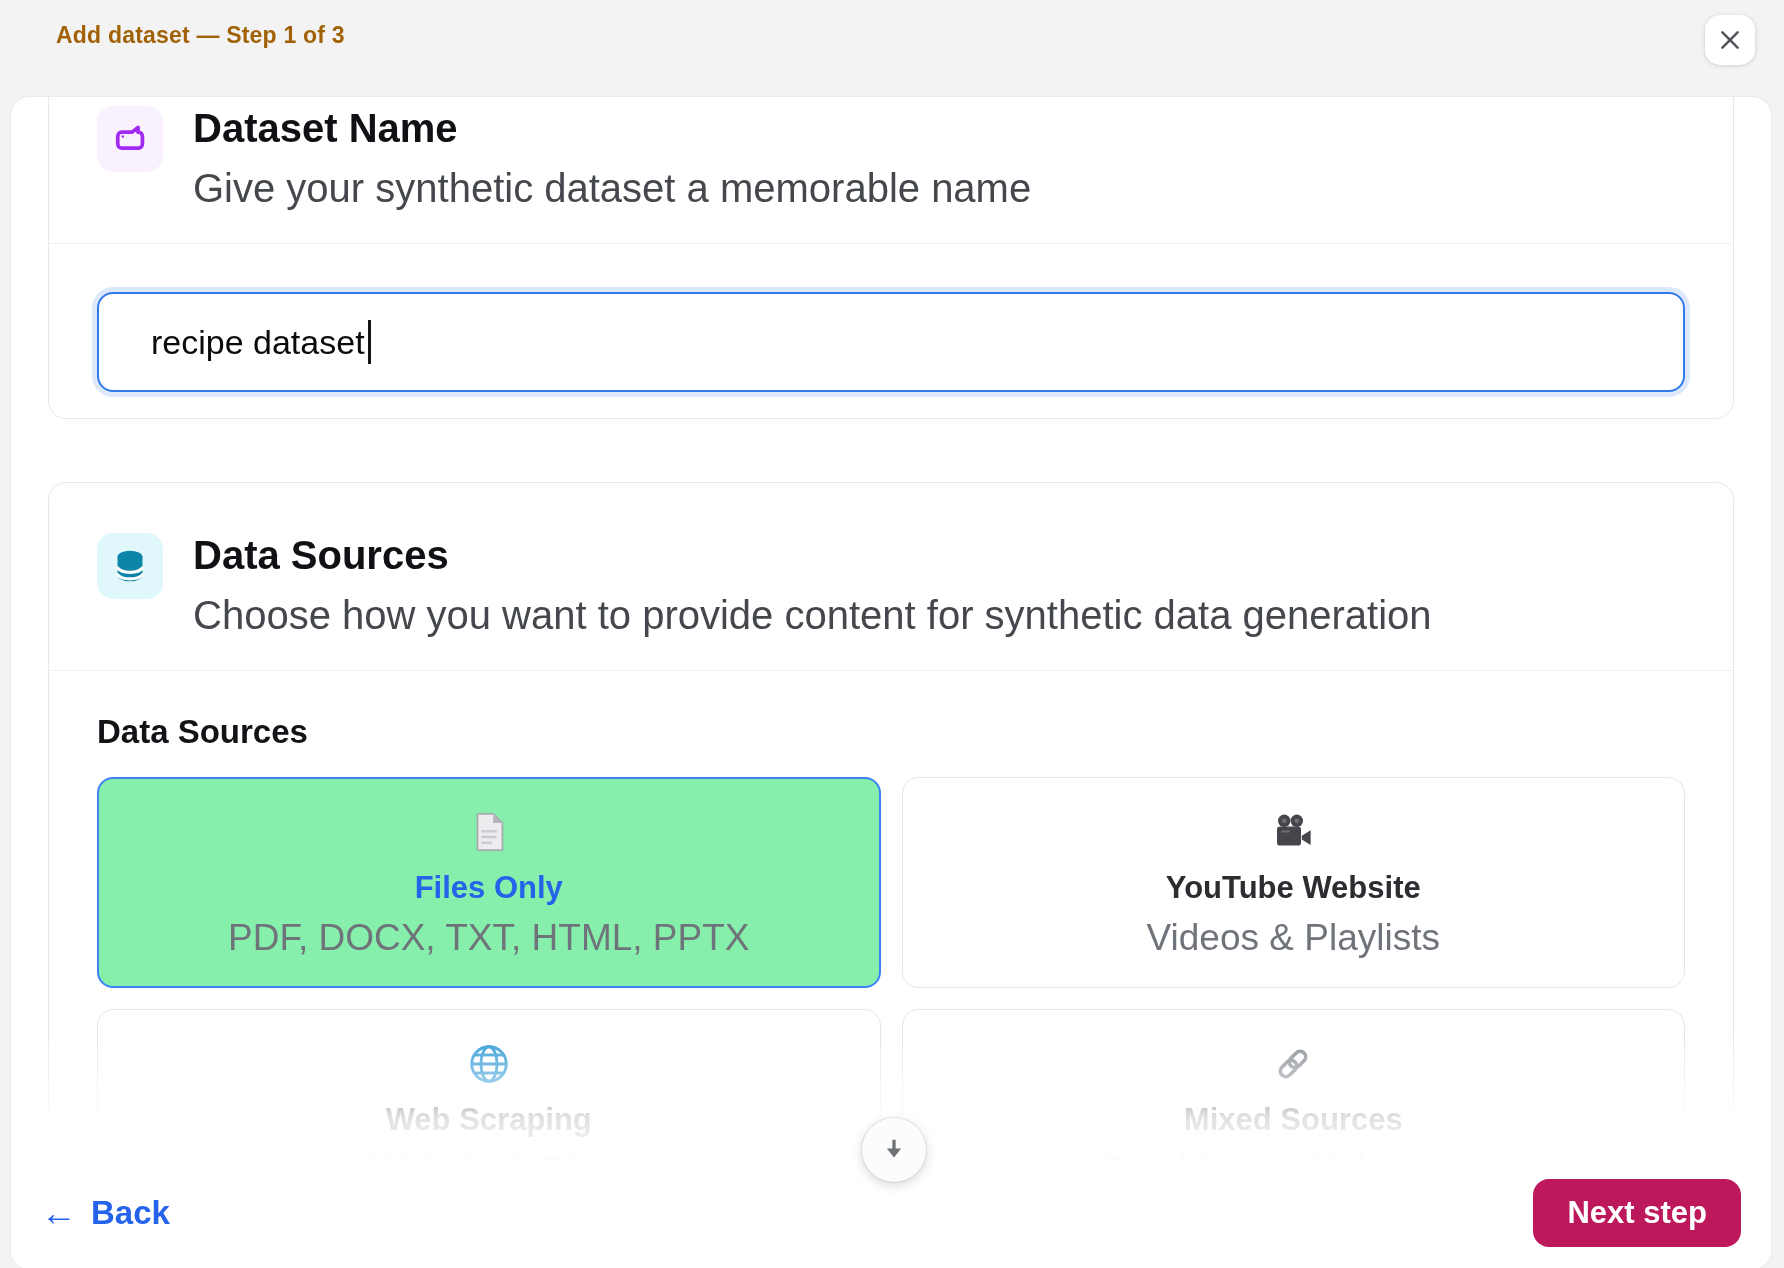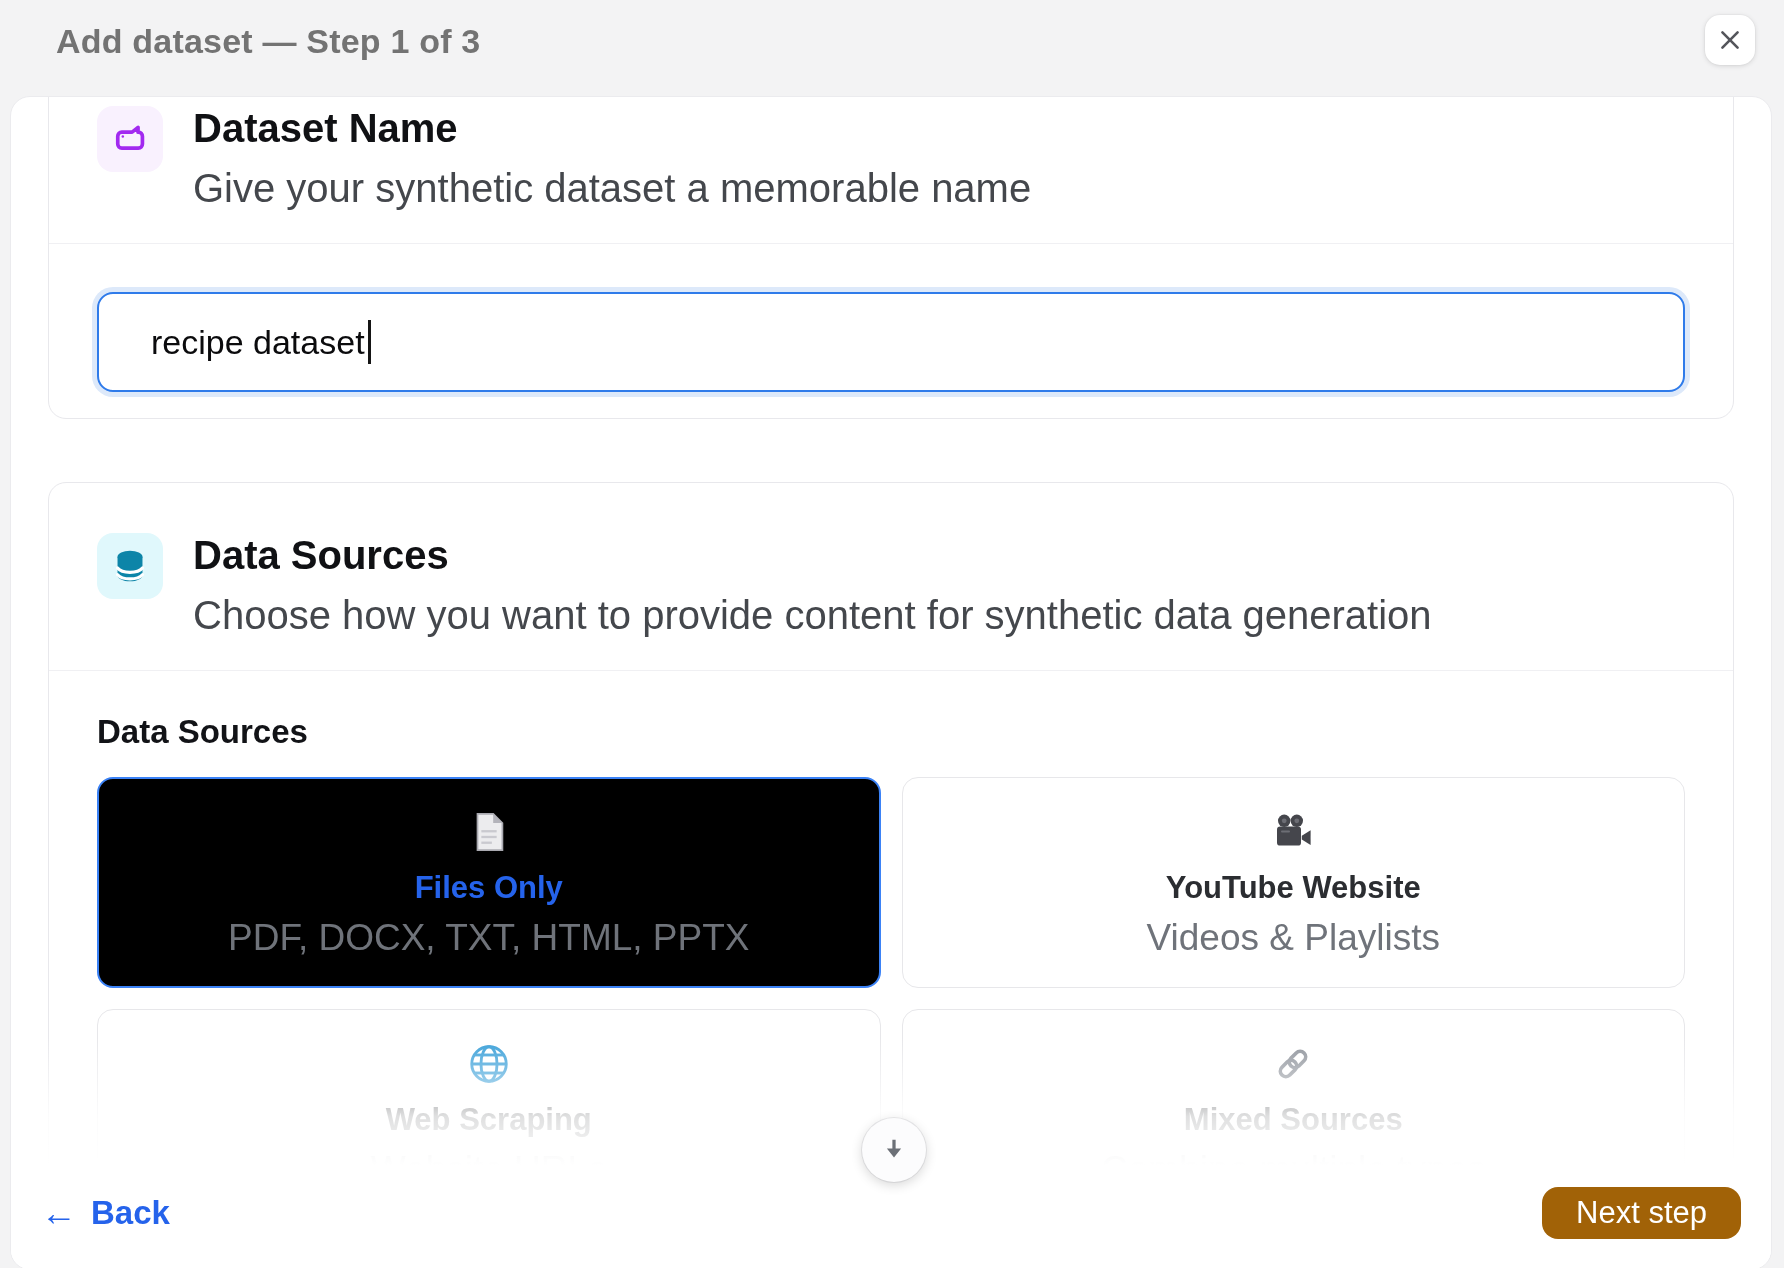--- a/index.html
+++ b/index.html
@@ -6,21 +6,21 @@
   html,body { width:1784px; height:1268px; }
   body {
     font-family:"Liberation Sans", sans-serif;
     background:#f3f3f4;
     overflow:hidden;
     position:relative;
   }
   
   .dlg-title {
     position:absolute; left:56px; top:22px;
-    font-size:34px; font-weight:600; color:#737373; letter-spacing:.2px;
+    font-size:23px; font-weight:600; color:#a16207; letter-spacing:.2px;
   }
   .close-btn {
     position:absolute; left:1705px; top:15px; width:50px; height:50px;
     background:#ffffff; border:none; border-radius:15px;
     box-shadow:0 1px 5px rgba(0,0,0,.13), 0 0 0 1px rgba(0,0,0,.02);
     display:flex; align-items:center; justify-content:center; cursor:pointer;
   }
   
   .panel {
     position:absolute; left:10px; top:96px; width:1762px; height:1174px;
@@ -67,21 +67,21 @@
     margin-top:26px;
     display:grid; grid-template-columns:1fr 1fr; gap:21px;
   }
   .option-card {
     height:211px; background:#fff;
     border:1.5px solid #e7e7ea; border-radius:16px;
     display:flex; flex-direction:column; align-items:center; justify-content:center;
     gap:11px; cursor:pointer; text-align:center;
   }
   .option-card.selected {
-    background:#000000; border:2.5px solid #3b82f6;
+    background:#86efac; border:2.5px solid #3b82f6;
   }
   .option-icon { height:52px; display:flex; align-items:center; justify-content:center; }
   .option-title { font-size:31px; font-weight:700; color:#2b2d31; line-height:1.2; }
   .option-card.selected .option-title { color:#2563eb; }
   .option-subtitle { font-size:37px; color:#6f737a; }
   
   .bottom-fade {
     position:absolute; left:0; right:0; bottom:0; height:128px;
     background:linear-gradient(to bottom, rgba(255,255,255,0) 0%, rgba(255,255,255,.85) 62%, #ffffff 100%);
     pointer-events:none;
@@ -98,23 +98,23 @@
     display:flex; align-items:center; justify-content:space-between;
     padding:0 30px 8px 30px;
   }
   .back-link {
     display:flex; align-items:center; gap:14px;
     color:#2563eb; font-size:33px; font-weight:700;
     background:none; border:none; cursor:pointer; font-family:inherit;
   }
   .back-arrow { font-size:36px; font-weight:700; line-height:1; }
   .next-btn {
-    height:52px; padding:0 34px;
-    background:#a16207; color:#ffffff;
-    font-size:31px; font-weight:400; font-family:inherit;
+    height:68px; padding:0 34px;
+    background:#be185d; color:#ffffff;
+    font-size:31px; font-weight:700; font-family:inherit;
     border:none; border-radius:16px; cursor:default;
     display:flex; align-items:center; justify-content:center;
   }
 </style>
 </head>
 <body>
 
 <div class="dlg-title">Add dataset — Step 1 of 3</div>
 
 <button class="close-btn">

